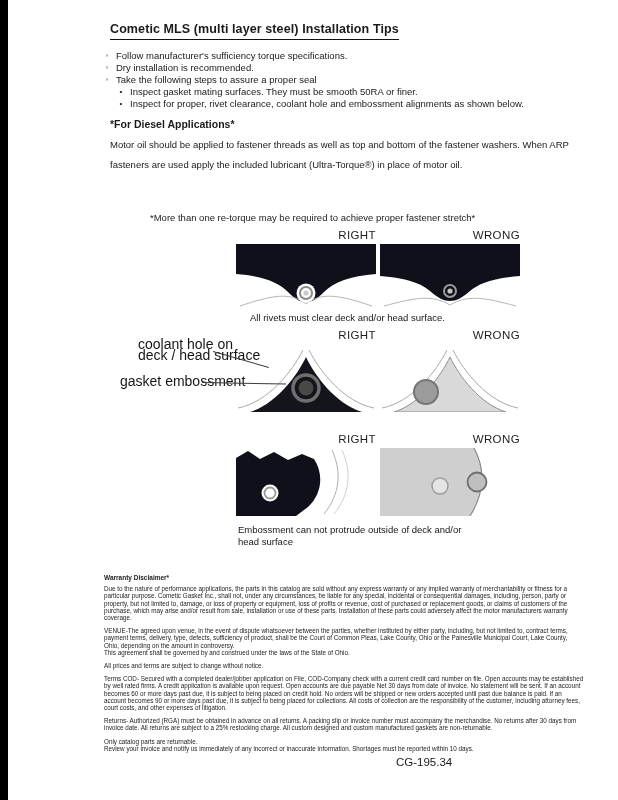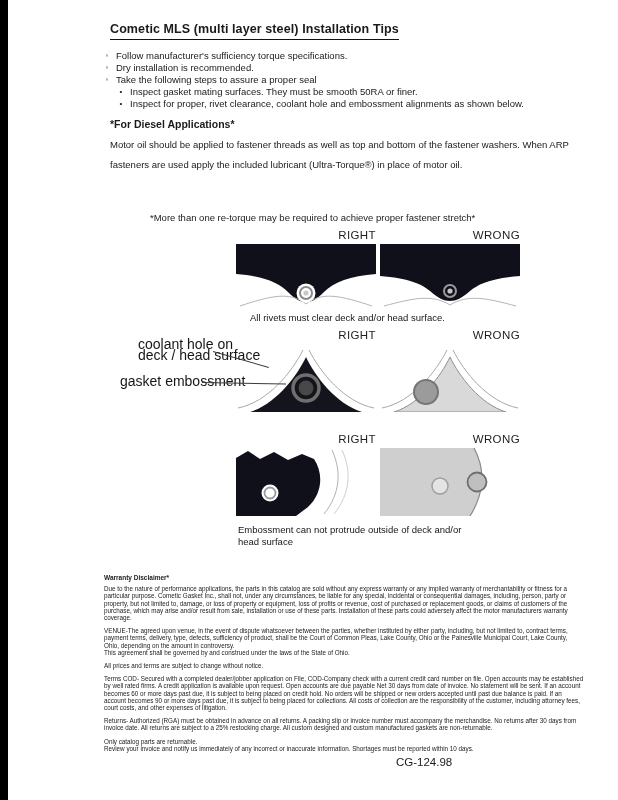--- a/index.html
+++ b/index.html
@@ -170,14 +170,14 @@
     <p>Due to the nature of performance applications, the parts in this catalog are sold without any express warranty or any implied warranty of merchantability or fitness for a particular purpose.  Cometic Gasket Inc., shall not, under any circumstances, be liable for any special, incidental or consequential damages, including, person, party or property, but not limited to, damage, or loss of property or equipment, loss of profits or revenue, cost of purchased or replacement goods, or claims of customers of the purchase, which may arise and/or result from sale, installation or use of these parts.  Installation of these parts could adversely affect the motor manufacturers warranty coverage.</p>
     <p>VENUE-The agreed upon venue, in the event of dispute whatsoever between the parties, whether instituted by either party, including, but not limited to, contract terms, payment terms, delivery, type, defects, sufficiency of product, shall be the Court of Common Pleas, Lake County, Ohio or the Painesville Municipal Court, Lake County, Ohio, depending on the amount in controversy.
 This agreement shall be governed by and construed under the laws of the State of Ohio.</p>
     <p>All prices and terms are subject to change without notice.</p>
     <p>Terms COD- Secured with a completed dealer/jobber application on File, COD-Company check with a current credit card number on file.  Open accounts may be established by well rated firms.  A credit application is available upon request.  Open accounts are due payable Net 30 days from date of invoice.  No statement will be sent.  If an account becomes 60 or more days past due, it is subject to being placed on credit hold.  No orders will be shipped or new orders accepted until past due balance is paid.  If an account becomes 90 or more days past due, it is subject to being placed for collections.  All costs of collection are the responsibility of the customer, including attorney fees, court costs, and other expenses of litigation.</p>
     <p>Returns- Authorized (RGA) must be obtained in advance on all returns.  A packing slip or invoice number must accompany the merchandise.  No returns after 30 days from invoice date.  All returns are subject to a 25% restocking charge.  All custom designed and custom manufactured gaskets are non-returnable.</p>
     <p>Only catalog parts are returnable.
 Review your invoice and notify us immediately of any incorrect or inaccurate information.  Shortages must be reported within 10 days.</p>
   </div>
 
-  <div class="page-code">CG-124.98</div>
+  <div class="page-code">CG-195.34</div>
 </div>
 
 </body></html>

